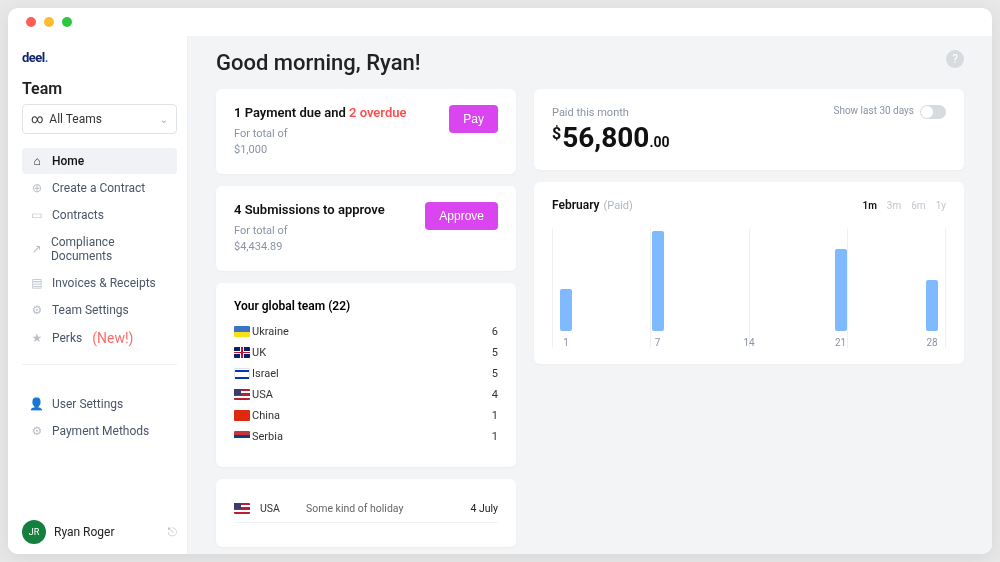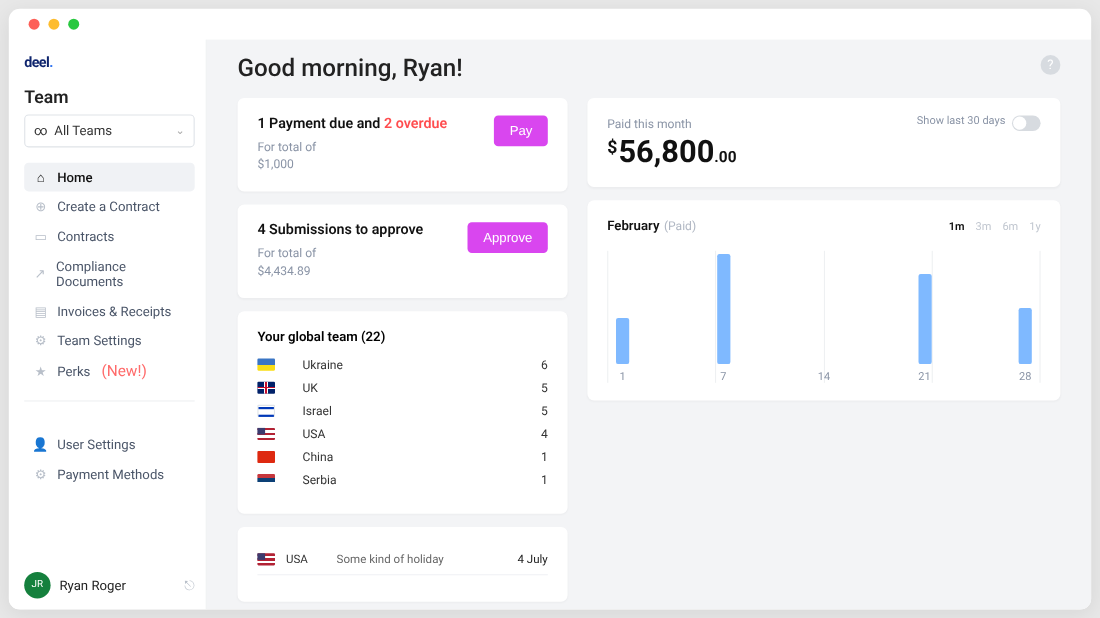--- a/index.html
+++ b/index.html
@@ -55,21 +55,21 @@
   .ranges{ margin-left:auto; display:flex; gap:10px; font-size:10px; color:#c0c6cf;align-items:flex-end;}
   .ranges .active{ color:#111; font-weight:600;}
   .chart{ height:120px; display:flex; align-items:flex-end; justify-content:space-between; margin-top:16px; padding:0 4px; position:relative;}
   .chart .grid{ position:absolute; inset:0; display:flex; justify-content:space-between; pointer-events:none;}
   .chart .grid span{ width:1px; background:#eef0f2; height:100%;}
   .bar-wrap{ width:20px; display:flex; flex-direction:column; align-items:center; gap:6px; z-index:1;}
   .bar{ width:12px; background:#7fb9ff; border-radius:2px;}
   .bar-lbl{ font-size:10px; color:#8a94a6;}
   
   .gt-title{ font-size:12px; font-weight:600; margin-bottom:12px;}
-  .gt-row{ display:flex; align-items:center; gap:25px; font-size:11px; color:#333; margin-bottom:8px;}
+  .gt-row{ display:flex; align-items:center; gap:2px; font-size:11px; color:#333; margin-bottom:8px;}
   .gt-row .flag{ width:16px;height:11px;border-radius:1px;flex-shrink:0;}
   .gt-row .cname{ width:48px; flex-shrink:0; }
   .gt-row .track{ flex:1; height:6px; background:transparent; position:relative;}
   .gt-row .fill{ height:6px; background:#7fb9ff; border-radius:3px;}
   .gt-row .cnt{ width:14px; text-align:right; color:#333; flex-shrink:0;}
   
   .hol-row{ display:flex; align-items:center; gap:10px; font-size:10.5px; color:#333; padding:7px 0; border-top:1px solid #f0f2f5;}
   .hol-row:first-child{border-top:none;}
   .hol-row .flag{ width:16px;height:11px;border-radius:1px;}
   .hol-row .cname{ width:36px;}

